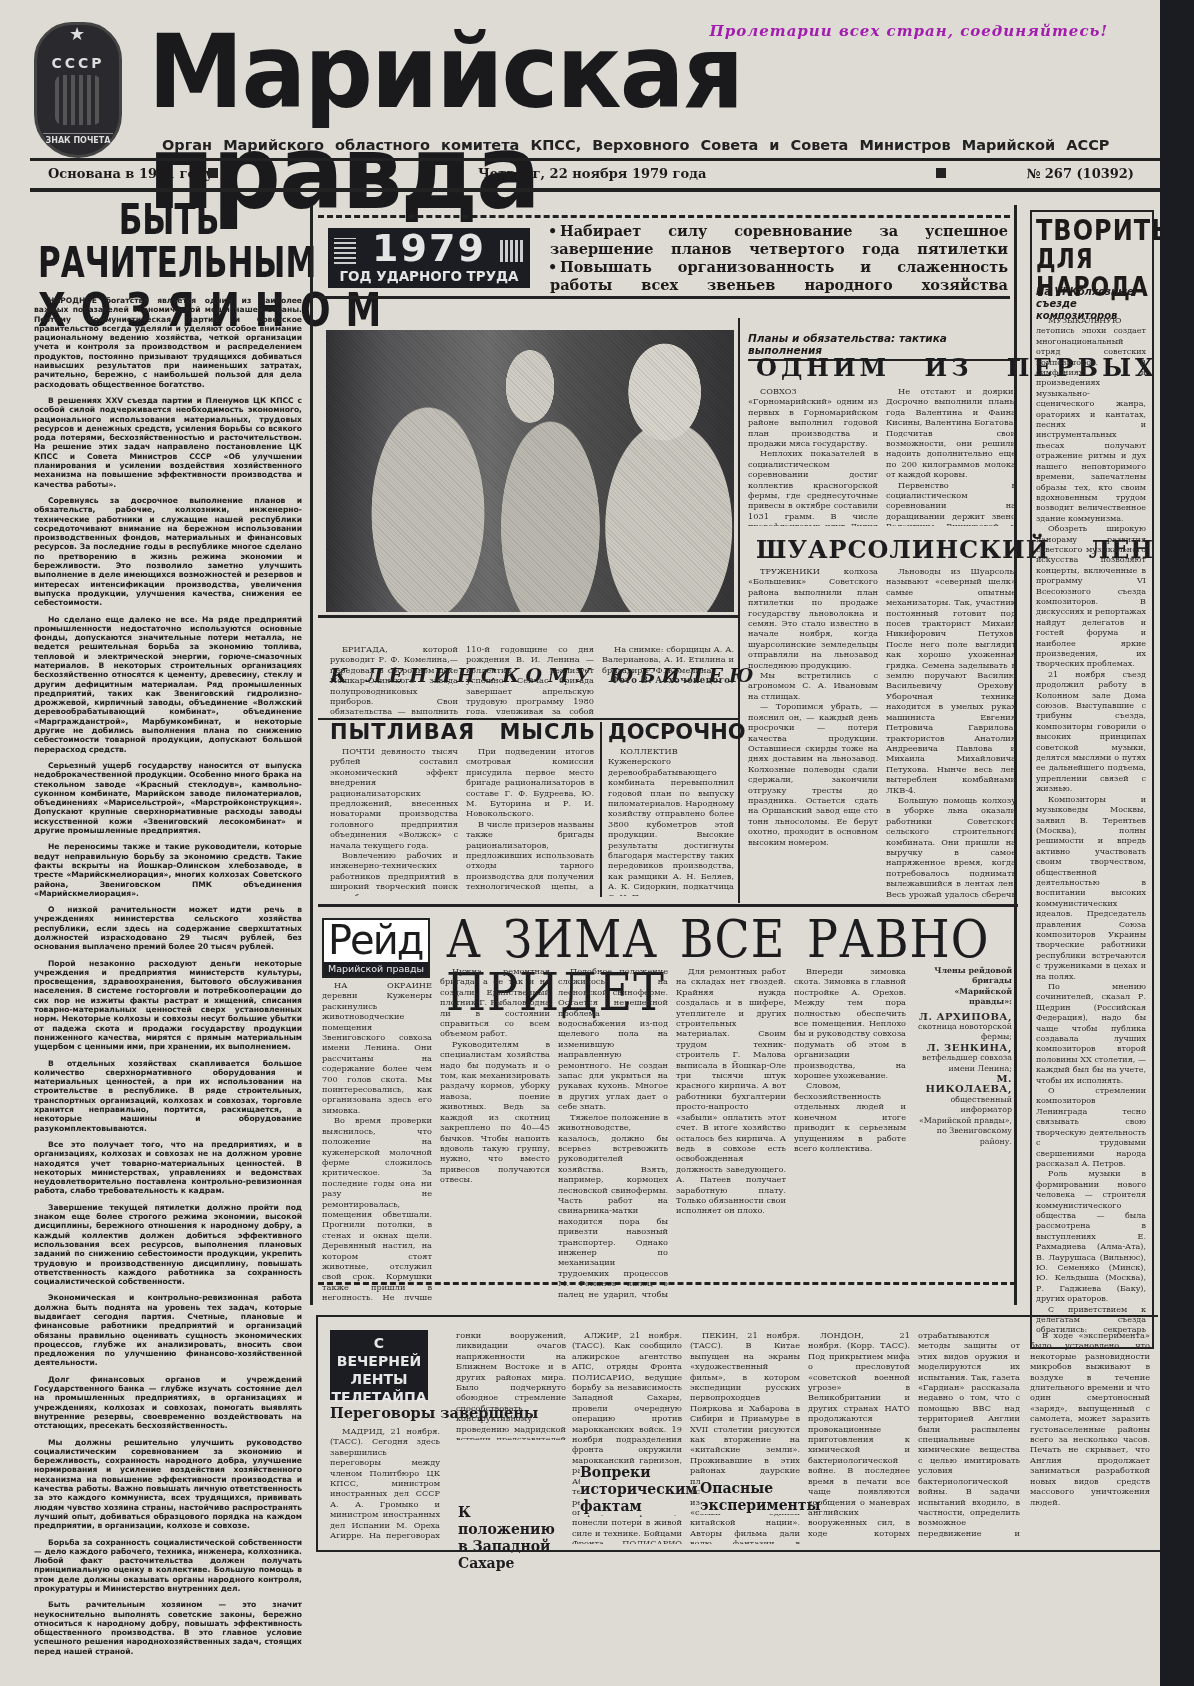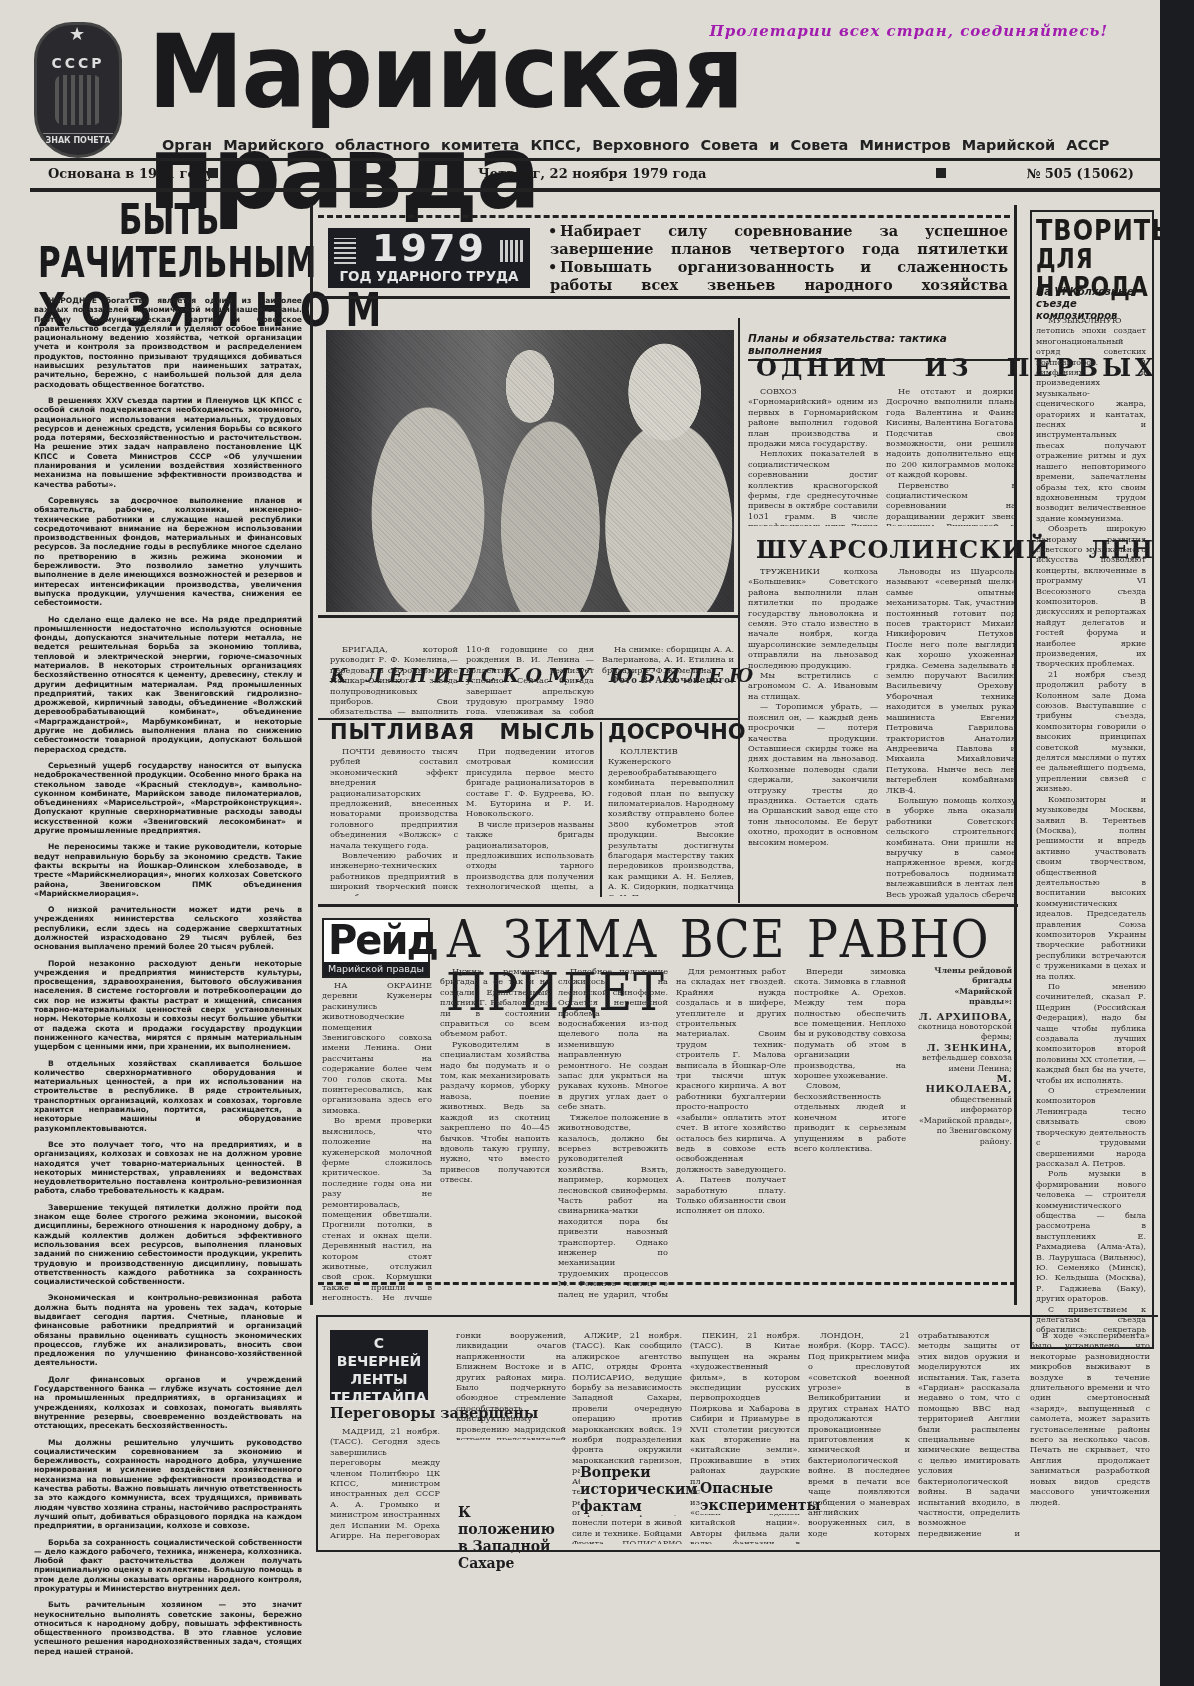--- a/index.html
+++ b/index.html
@@ -127,21 +127,21 @@
   .rubric {
     position:absolute; left:748px; top:332px; width:272px;
     font-family:"DejaVu Sans", sans-serif; font-style:italic; font-weight:bold; font-size:10.5px;
     border-bottom:2px solid #222; padding-bottom:3px;
   }
 
   
   .raid-logo {
     position:absolute; left:322px; top:918px; width:104px; height:56px; background:#fff; border:2px solid #222;
   }
-  .raid-logo .rw { position:absolute; left:4px; top:-2px; font-family:"DejaVu Sans", sans-serif; font-weight:bold; font-size:40px; letter-spacing:-2px; color:#1c1c1e; line-height:44px; }
+  .raid-logo .rw { position:absolute; left:4px; top:-2px; font-family:"DejaVu Sans", sans-serif; font-weight:normal; font-size:40px; letter-spacing:-2px; color:#1c1c1e; line-height:44px; }
   .raid-logo .rs { position:absolute; left:0; right:0; bottom:0; height:14px; background:#1c1d22; color:#e8e8e8; font-family:"DejaVu Sans", sans-serif; font-weight:normal; font-size:9.5px; text-align:center; line-height:14px; }
 
   
   .right-box { position:absolute; left:1030px; top:210px; width:120px; height:1135px; border:2px solid #222; }
   .right-title {
     position:absolute; left:1036px; top:216px; width:110px;
     font-family:"DejaVu Sans", sans-serif; font-weight:bold; font-size:24px; line-height:24px; transform:scaleY(1.2); transform-origin:top left;
     letter-spacing:1px;
   }
   .right-sub {
@@ -170,21 +170,21 @@
   <div class="motto">Пролетарии всех стран, соединяйтесь!</div>
   <div class="mast-title">Марийская правда</div>
   <div class="organ-line">Орган Марийского областного комитета КПСС, Верховного Совета и Совета Министров Марийской АССР</div>
 
   <div class="rule-thick" style="top:158px;"></div>
   <div class="dateline">
     <span class="founded">Основана в 1921 году</span>
     <span class="sq1"></span>
     <span class="date">Четверг, 22 ноября 1979 года</span>
     <span class="sq2"></span>
-    <span class="issue">№ 505 (15062)</span>
+    <span class="issue">№ 267 (10392)</span>
   </div>
   <div class="rule-thick" style="top:188px;height:4px;"></div>
 
   <div class="edit-title">
     <span class="l1">БЫТЬ РАЧИТЕЛЬНЫМ</span>
     <span class="l2">ХОЗЯИНОМ</span>
   </div>
   <div class="edit-body">
     <p>НАРОДНОЕ богатство является одним из наиболее важных показателей экономической мощи нашей страны. Поэтому Коммунистическая партия и Советское правительство всегда уделяли и уделяют особое внимание рациональному ведению хозяйства, четкой организации учета и контроля за производством и распределением продуктов, постоянно призывают трудящихся добиваться наивысших результатов при наименьших затратах, рачительно, бережно, с наибольшей пользой для дела расходовать общественное богатство.</p>
     <p>В решениях XXV съезда партии и Пленумов ЦК КПСС с особой силой подчеркивается необходимость экономного, рационального использования материальных, трудовых ресурсов и денежных средств, усиления борьбы со всякого рода потерями, бесхозяйственностью и расточительством. На решение этих задач направлено постановление ЦК КПСС и Совета Министров СССР «Об улучшении планирования и усилении воздействия хозяйственного механизма на повышение эффективности производства и качества работы».</p>

